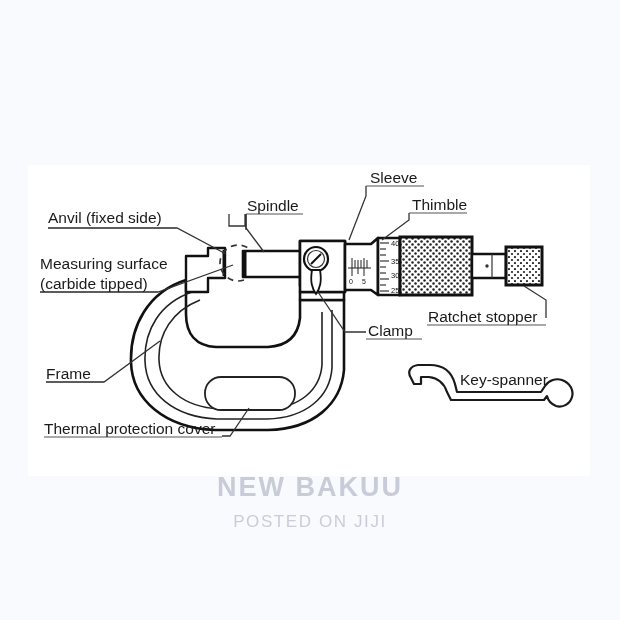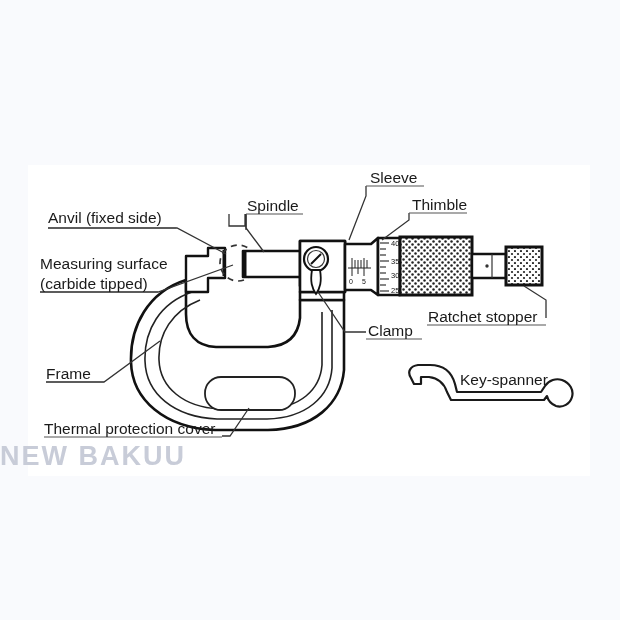--- a/index.html
+++ b/index.html
@@ -31,23 +31,25 @@
   #figure {
     position: absolute;
     left: 0;
     top: 0;
     width: 620px;
     height: 620px;
   }
   .wm {
     position: absolute;
     width: 100%;
+    text-align: center;
     color: #c8ccd8;
     letter-spacing: 2px;
     user-select: none;
+    margin-top: 31px;
   }
   #wm-title {
     top: 441px;
     font-size: 27px;
     font-weight: bold;
   }
   #wm-sub {
     top: 481px;
     font-size: 17px;
     letter-spacing: 1.6px;
@@ -265,14 +267,15 @@
       <text x="412" y="210">Thimble</text>
       <text x="428" y="322">Ratchet stopper</text>
       <text x="368" y="336">Clamp</text>
       <text x="46" y="379">Frame</text>
       <text x="44" y="434">Thermal protection cover</text>
       <text x="460" y="385">Key-spanner</text>
     </g>
   </svg>
 
   <div class="wm" id="wm-title">NEW BAKUU</div>
+  <div class="wm" id="wm-sub">POSTED ON JIJI</div>
 
 </div>
 
 </body></html>

